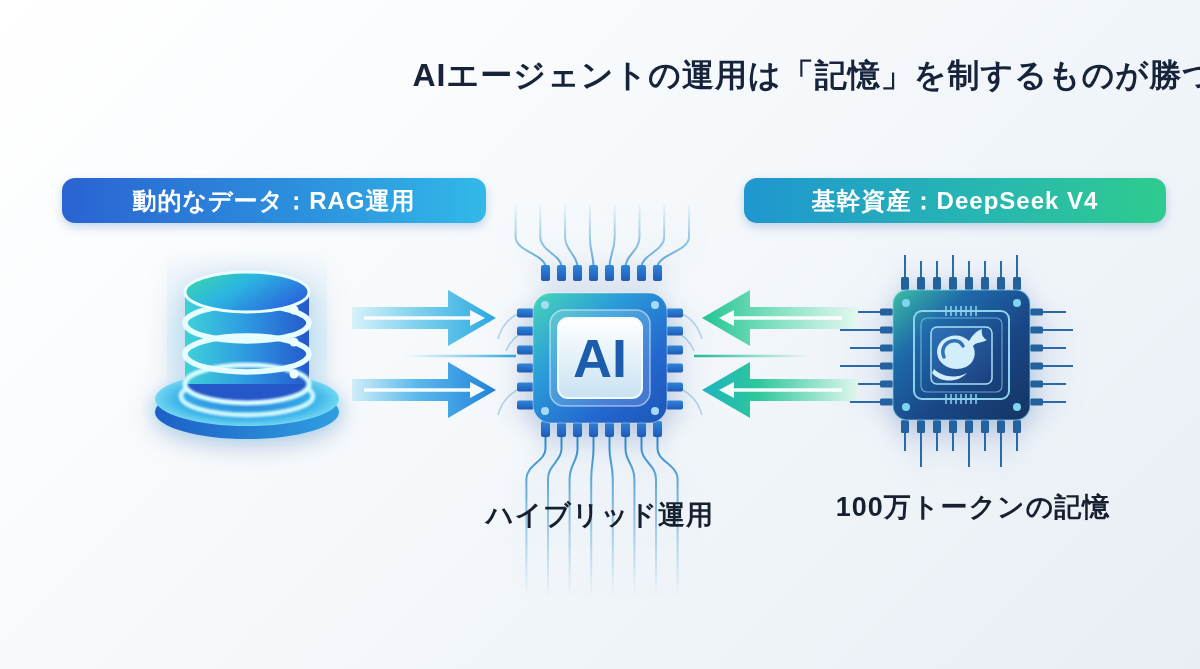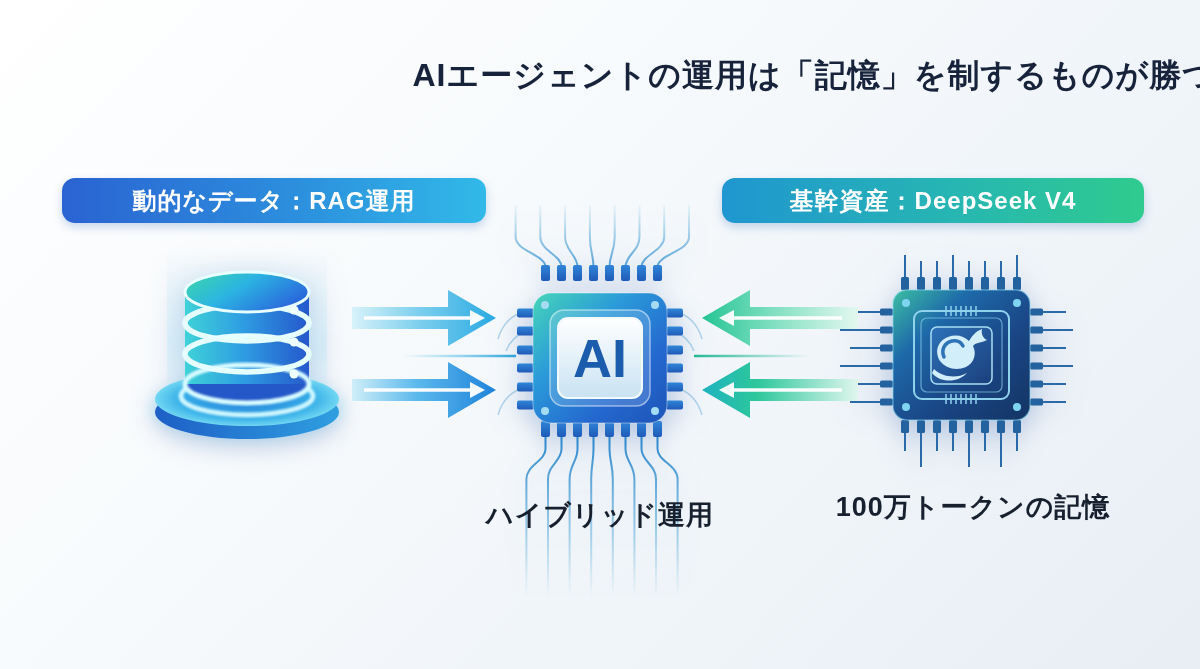--- a/index.html
+++ b/index.html
@@ -13,21 +13,21 @@
     font-size:32px;font-weight:800;color:#17233a;letter-spacing:1px;margin:16px;
   }
   .badge{
     position:absolute;top:148px;height:45px;border-radius:13px;
     display:flex;align-items:center;justify-content:center;
     color:#ffffff;font-size:24px;font-weight:700;letter-spacing:1px;
     box-shadow:0 4px 10px rgba(40,100,180,.25);
     margin-top:30px;
   }
   .badge-left{left:62px;width:424px;background:linear-gradient(90deg,#2a63d2 0%,#2c8fdd 55%,#31b9e8 100%);}
-  .badge-right{left:722px;width:422px;background:linear-gradient(90deg,#1f96d0 0%,#27b6b2 55%,#2fcb8e 100%);}
+  .badge-right{left:744px;width:422px;background:linear-gradient(90deg,#1f96d0 0%,#27b6b2 55%,#2fcb8e 100%);}
   .icon-svg{position:absolute;}
   .shadowed{filter:drop-shadow(0 7px 12px rgba(30,80,160,.28));}
   .caption{
     position:absolute;text-align:center;font-size:27px;font-weight:700;
     color:#17202e;z-index:6;letter-spacing:1px;
   }
   .cap-db{left:112px;top:489px;width:280px;}
   .cap-ai{left:450px;top:467px;width:300px;margin-top:30px;}
   .cap-ds{left:822px;top:489px;width:302px;text-align:center;}
   svg{display:block;}

